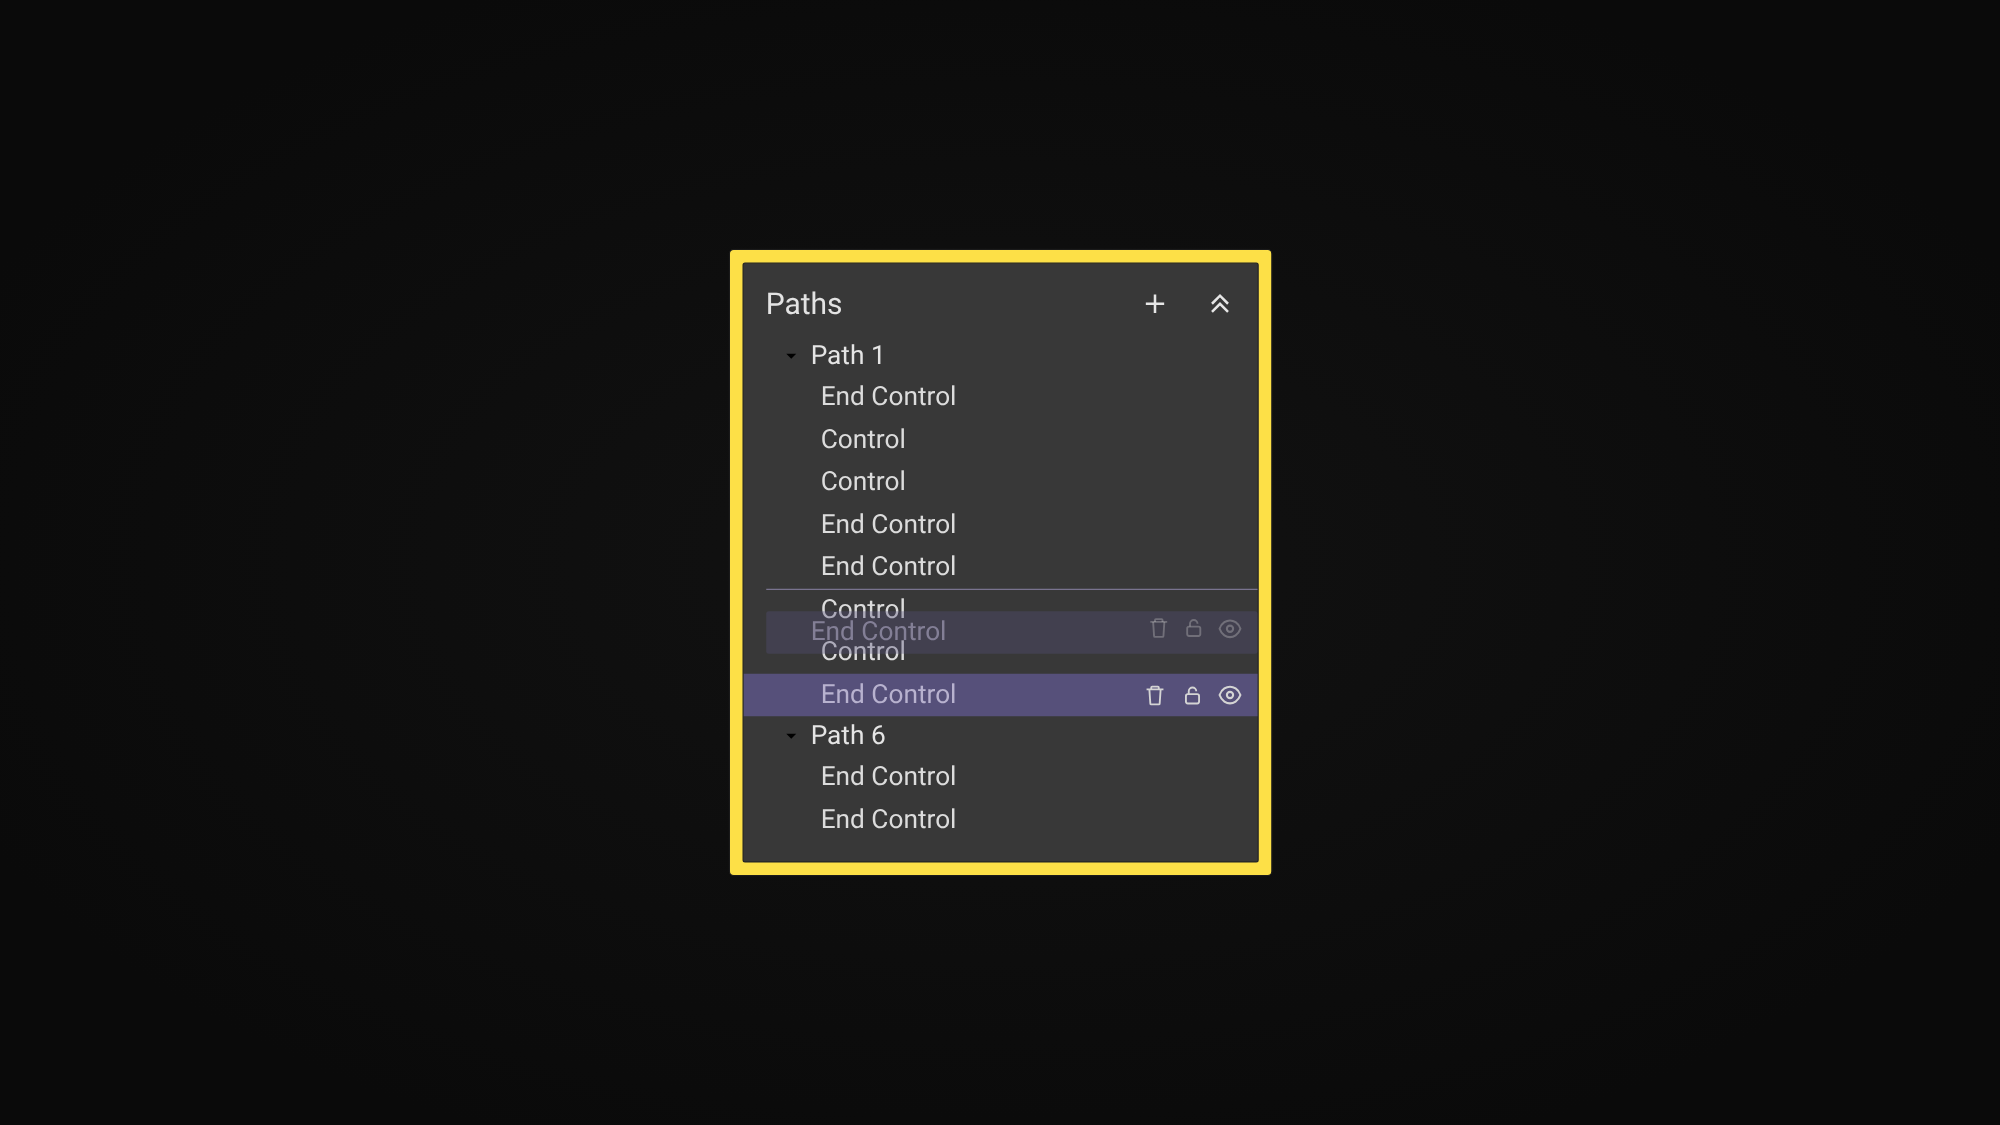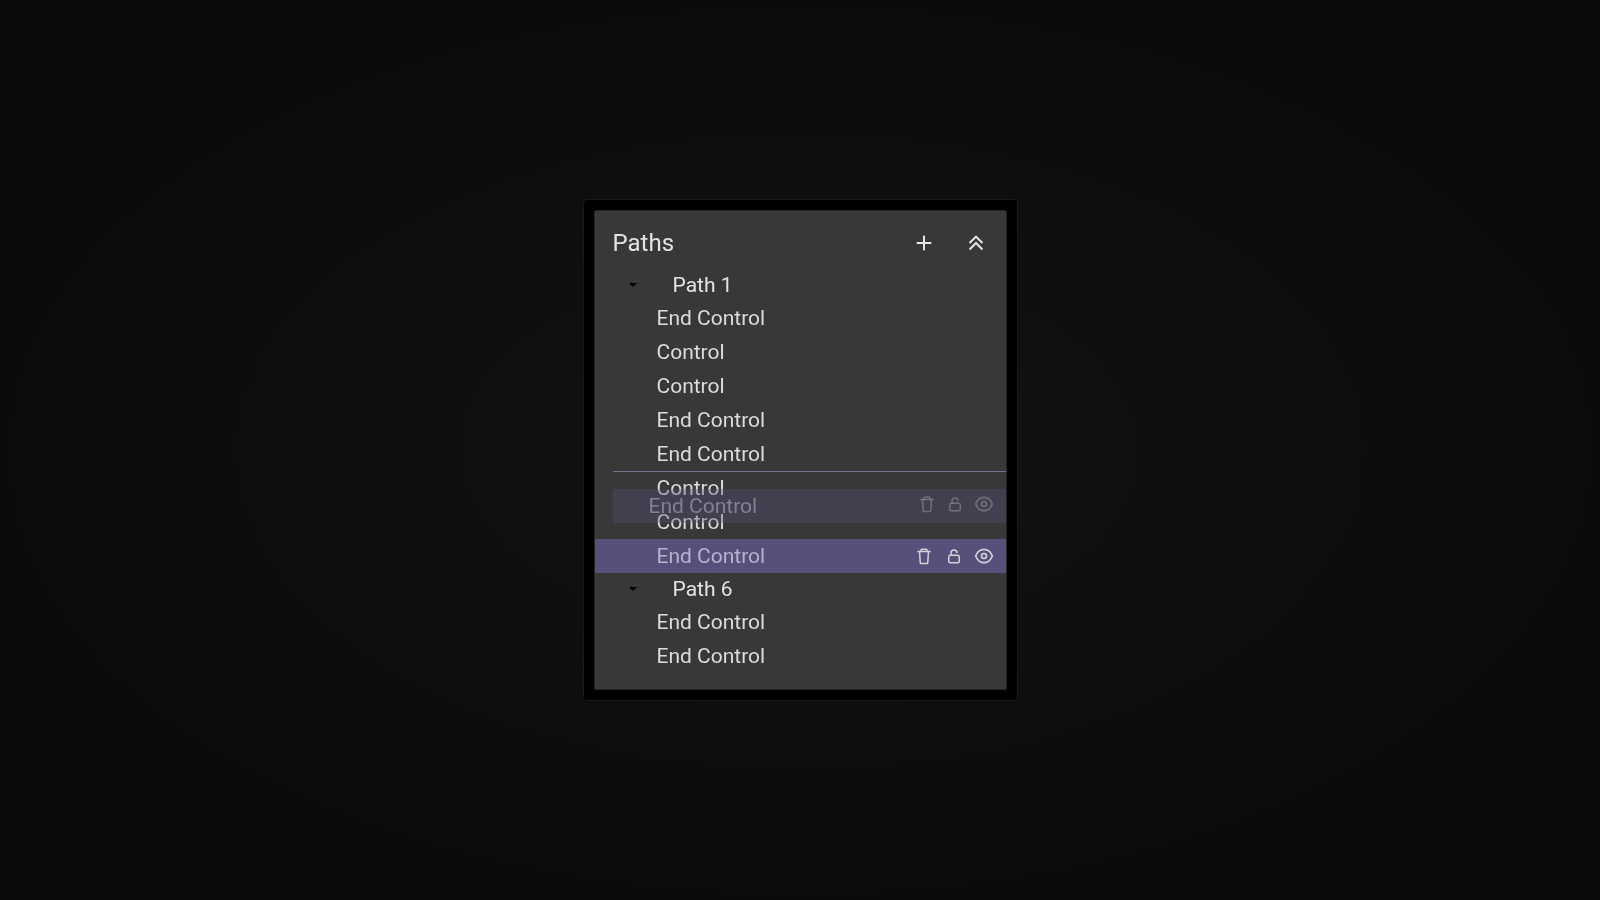--- a/index.html
+++ b/index.html
@@ -7,21 +7,21 @@
   body {
     background: radial-gradient(ellipse at center, #121212 0%, #0a0a0a 80%);
     font-family: "Segoe UI", Roboto, Arial, sans-serif;
     color: #d8d8d8;
     display: flex;
     align-items: center;
     justify-content: center;
   }
   .panel-outer {
     width: 435px;
-    background: #000000;
+    background: #fde047;
     border: 1px solid #1a1a1a;
     border-radius: 4px;
     padding: 10px;
   }
   .panel {
     background: #383838;
     border: 1px solid #242424;
     border-radius: 2px;
     padding: 12px 0 16px 0;
   }
@@ -54,21 +54,21 @@
     align-items: center;
     padding: 4px 0 4px 28px;
     cursor: pointer;
   }
   .chevron {
     width: 20px; height: 20px;
     display: flex; align-items: center; justify-content: center;
     margin-right: 6px;
     color: #dcdcdc;
   }
-  .group-label { color: #e4e4e4; margin-left: 24px; }
+  .group-label { color: #e4e4e4; }
   .item-row {
     position: relative;
     display: flex;
     align-items: center;
     padding: 5px 12px 5px 62px;
     cursor: pointer;
   }
   .item-row .label { flex: 1; color: #dcdcdc; }
   .item-row.selected {
     background: #56507a;

